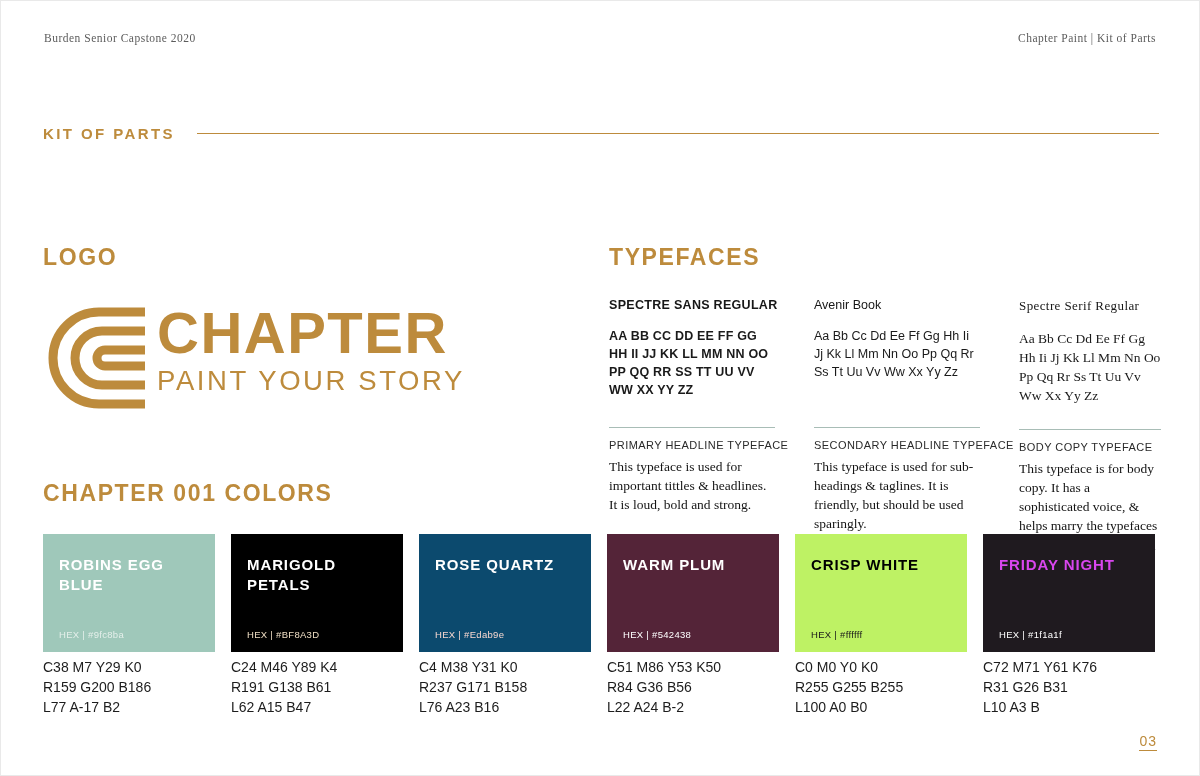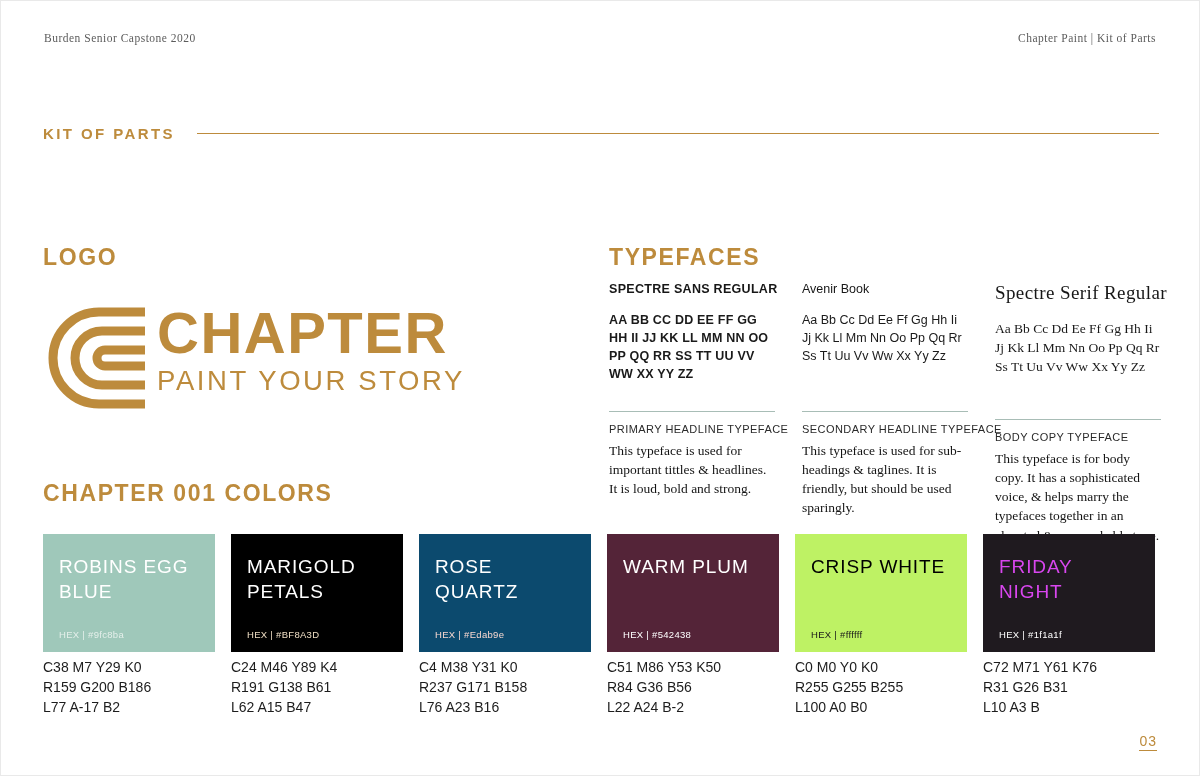--- a/index.html
+++ b/index.html
@@ -109,31 +109,32 @@
 
   
   #typefaces-section {
     position: absolute;
     left: 608px;
     top: 243px;
     width: 552px;
   }
   .type-cols {
     display: flex;
-    margin-top: 11px;
+    margin-top: 27px;
+    gap: 12px;
   }
   .type-col {
     width: 166px;
     margin-right: 27px;
   }
   .type-col:last-child { margin-right: 0; }
 
   .tf-name { font-size: 12.5px; color: #171717; white-space: nowrap; }
   .tf-name.sans-bold { font-weight: bold; letter-spacing: .3px; }
-  .tf-name.serif     { font-family: "Liberation Serif", serif; font-size: 19px; letter-spacing: .4px; text-align: center; }
+  .tf-name.serif     { font-family: "Liberation Serif", serif; font-size: 13px; letter-spacing: .4px; }
 
   .tf-sample { margin-top: 15px; font-size: 12.5px; line-height: 1.45; color: #1a1a1a; }
   .tf-sample.sans-bold { font-weight: bold; letter-spacing: .2px; }
   .tf-sample.serif     { font-family: "Liberation Serif", serif; font-size: 13.5px; line-height: 1.42; }
 
   .tf-divider { border-top: 1px solid #a8bdb6; margin-top: 14px; }
   .tf-role {
     margin-top: 11px;
     font-size: 11px;
     letter-spacing: .45px;
@@ -167,22 +168,22 @@
   }
   .swatch-cell:last-child { margin-right: 0; }
 
   .swatch {
     position: relative;
     height: 118px;
     box-sizing: border-box;
     padding: 21px 16px 0 16px;
   }
   .swatch-name {
-    font-size: 19px;
-    font-weight: normal;
+    font-size: 15px;
+    font-weight: bold;
     letter-spacing: .9px;
     line-height: 1.3;
   }
   .swatch-hex {
     position: absolute;
     left: 16px;
     bottom: 12px;
     font-size: 9.5px;
     letter-spacing: .3px;
   }

